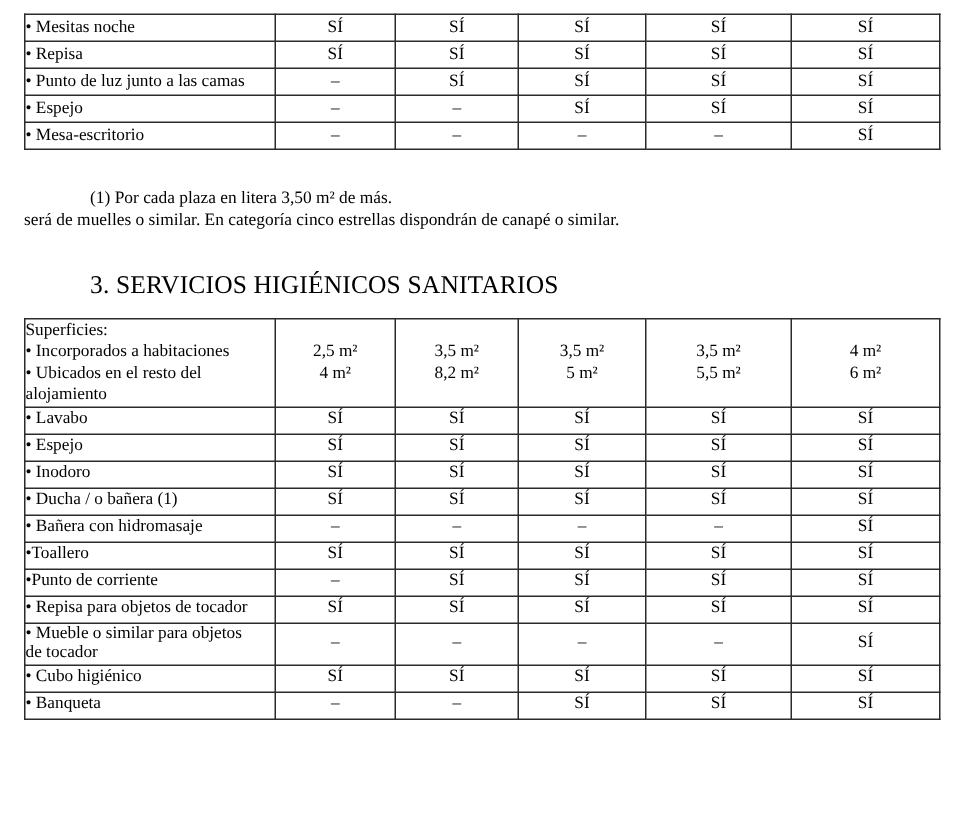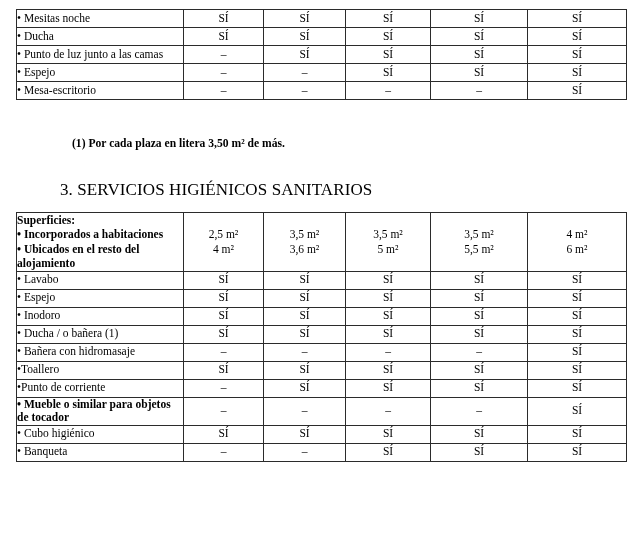--- a/index.html
+++ b/index.html
@@ -42,21 +42,20 @@
   }
   td.val {
     text-align: center;
   }
   td.tall {
     height: 33px;
   }
   .lbl-line {
     display: block;
     white-space: nowrap;
-    font-weight: bold;
   }
   .hdrcell {
     padding-top: 1px;
     padding-bottom: 1px;
   }
   .hdrcell .lbl-line { line-height: 1.25; }
   .stack {
     display: block;
     line-height: 1.25;
   }
@@ -72,24 +71,23 @@
   
   .notes {
     position: absolute;
     left: 16px;
     top: 124px;
     width: 612px;
     font-size: 11.6px;
     line-height: 1.32;
   }
   .note-p {
-    margin: 12px;
+    margin: 0;
     text-indent: 44px;
     text-align: justify;
-    font-weight: bold;
   }
   .note-p.continued {
     text-indent: 0;
   }
 
   
   .section-heading {
     position: absolute;
     left: 16px;
     top: 180px;
@@ -123,21 +121,21 @@
     <tbody>
       <tr>
         <td class="label">• Mesitas noche</td>
         <td class="val">SÍ</td>
         <td class="val">SÍ</td>
         <td class="val">SÍ</td>
         <td class="val">SÍ</td>
         <td class="val">SÍ</td>
       </tr>
       <tr>
-        <td class="label">• Ducha</td>
+        <td class="label">• Repisa</td>
         <td class="val">SÍ</td>
         <td class="val">SÍ</td>
         <td class="val">SÍ</td>
         <td class="val">SÍ</td>
         <td class="val">SÍ</td>
       </tr>
       <tr>
         <td class="label">• Punto de luz junto a las camas</td>
         <td class="val">–</td>
         <td class="val">SÍ</td>
@@ -159,20 +157,21 @@
         <td class="val">–</td>
         <td class="val">–</td>
         <td class="val">–</td>
         <td class="val">SÍ</td>
       </tr>
     </tbody>
   </table>
 
   <div class="notes">
     <p class="note-p">(1) Por cada plaza en litera 3,50 m² de más.</p>
+    <p class="note-p continued">será de muelles o similar. En categoría cinco estrellas dispondrán de canapé o similar.</p>
   </div>
 
   <div class="section-heading">3. SERVICIOS HIGIÉNICOS SANITARIOS</div>
 
   <table class="spec" id="table-sanitary">
     <colgroup>
       <col style="width:167px">
         <col style="width:80px">
         <col style="width:82px">
       <col style="width:85px">
@@ -190,21 +189,21 @@
         </td>
         <td class="val hdrcell">
           <span class="stack" style="visibility:hidden">&nbsp;</span>
           <span class="stack">2,5 m²</span>
           <span class="stack">4 m²</span>
           <span class="stack" style="visibility:hidden">&nbsp;</span>
         </td>
         <td class="val hdrcell">
           <span class="stack" style="visibility:hidden">&nbsp;</span>
           <span class="stack">3,5 m²</span>
-          <span class="stack">3,6 m²</span>
+          <span class="stack">8,2 m²</span>
           <span class="stack" style="visibility:hidden">&nbsp;</span>
         </td>
         <td class="val hdrcell">
           <span class="stack" style="visibility:hidden">&nbsp;</span>
           <span class="stack">3,5 m²</span>
           <span class="stack">5 m²</span>
           <span class="stack" style="visibility:hidden">&nbsp;</span>
         </td>
         <td class="val hdrcell">
           <span class="stack" style="visibility:hidden">&nbsp;</span>
@@ -271,20 +270,28 @@
       <tr>
         <td class="label">•Punto de corriente</td>
         <td class="val">–</td>
         <td class="val">SÍ</td>
         <td class="val">SÍ</td>
         <td class="val">SÍ</td>
         <td class="val">SÍ</td>
       </tr>
 
 
+      <tr>
+        <td class="label">• Repisa para objetos de tocador</td>
+        <td class="val">SÍ</td>
+        <td class="val">SÍ</td>
+        <td class="val">SÍ</td>
+        <td class="val">SÍ</td>
+        <td class="val">SÍ</td>
+      </tr>
 
       <tr>
         <td class="label tall">
           <span class="lbl-line">• Mueble o similar para objetos</span>
           <span class="lbl-line">de tocador</span>
         </td>
         <td class="val tall">–</td>
         <td class="val tall">–</td>
         <td class="val tall">–</td>
         <td class="val tall">–</td>

